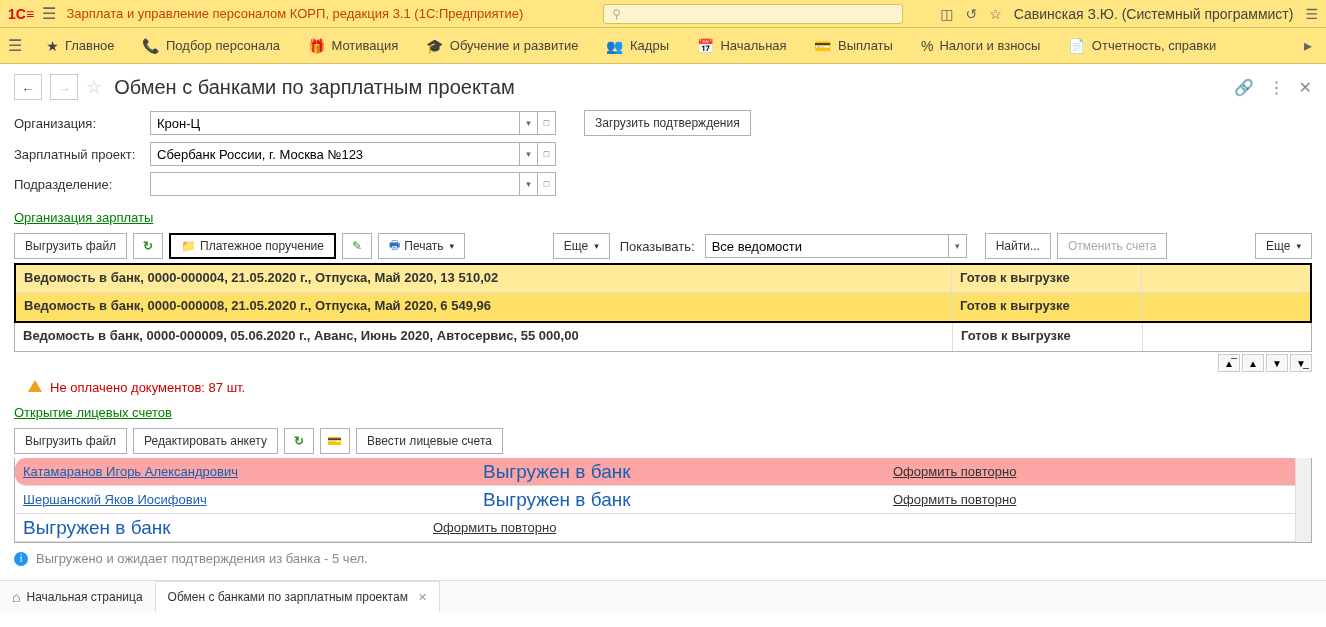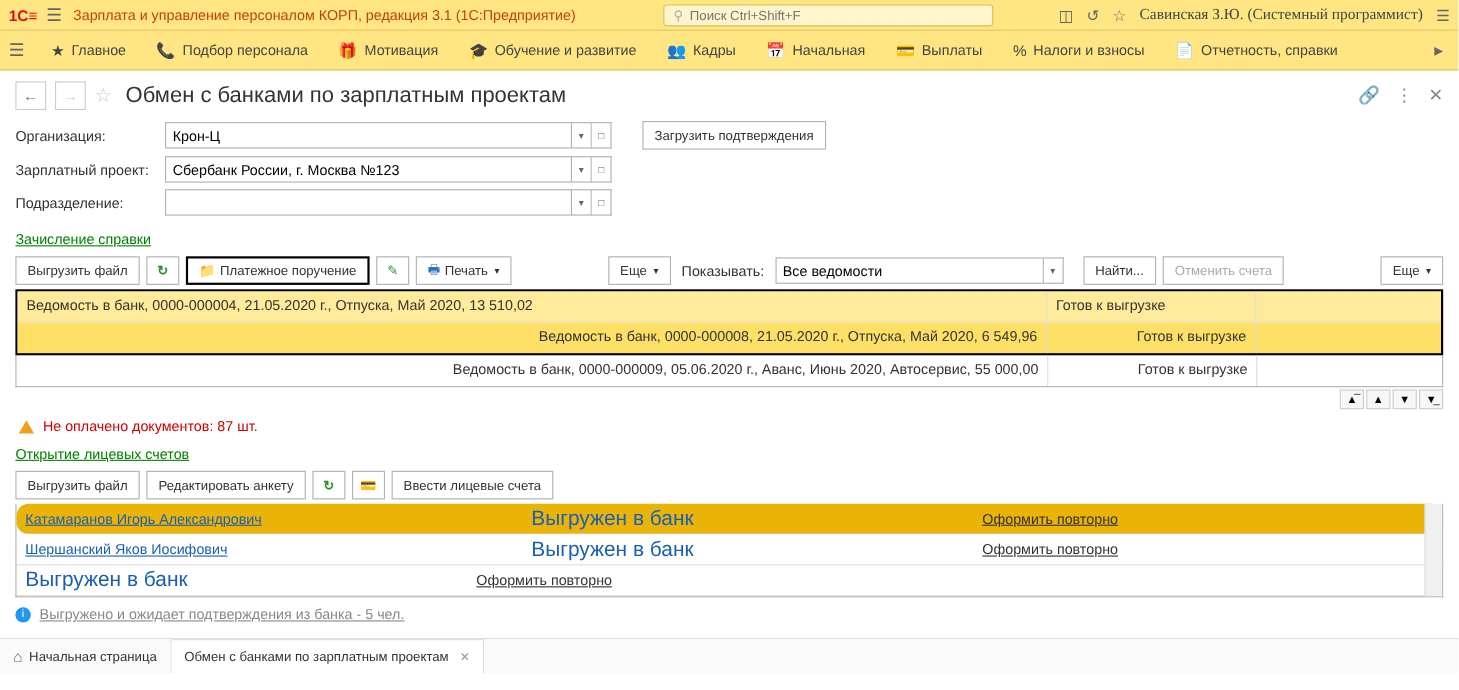--- a/index.html
+++ b/index.html
@@ -5,21 +5,21 @@
 * { box-sizing: border-box; font-family: Arial, sans-serif; }
 body { margin: 0; padding: 0; font-size: 12px; background: #fff; width: 1326px; }
 .top-bar { background: #ffe682; height: 28px; display: flex; align-items: center; padding: 0 8px; border-bottom: 1px solid #d8c060; }
 .logo-1c { color: #e30613; font-weight: bold; font-size: 14px; margin-right: 8px; position:relative; }
 .menu-icon { margin-right: 10px; font-size: 16px; cursor: pointer; color: #666; }
 .app-title { color: #c2410c; font-size: 13px; flex: 0 0 auto; }
 .search-box { display: flex; align-items: center; background: #fff5cc; border: 1px solid #d8c060; border-radius: 3px; padding: 2px 8px; margin-left: 80px; width: 300px; height: 20px; }
 .search-box input { border: none; background: transparent; outline: none; font-size: 12px; width: 100%; color: #999; }
 .top-right { margin-left: auto; display: flex; align-items: center; gap: 12px; color: #666; }
 .top-right span { font-size: 14px; }
-.user-name { font-size: 12px; color: #444; font-family: Liberation Serif, serif; }
+.user-name { font-size: 12px; color: #444; }
 .nav-bar { background: #ffe682; height: 36px; display: flex; align-items: center; padding: 0 8px; border-bottom: 1px solid #d8c060; }
 .nav-item { display: flex; align-items: center; gap: 6px; padding: 0 14px; color: #444; font-size: 13px; cursor: pointer; height: 100%; }
 .nav-item .nav-icon { font-size: 14px; }
 .nav-more { margin-left: auto; color: #666; font-size: 16px; padding: 0 6px; }
 .page-header { display: flex; align-items: center; padding: 10px 14px 6px; gap: 8px; }
 .nav-arrow { width: 28px; height: 26px; border: 1px solid #ccc; background: #fff; display: flex; align-items: center; justify-content: center; font-size: 14px; color: #666; cursor: pointer; }
 .nav-arrow.disabled { color: #ccc; }
 .star-outline { font-size: 18px; color: #ccc; }
 .page-title { font-size: 20px; color: #333; margin-left: 4px; }
 .header-right { margin-left: auto; display: flex; gap: 14px; color: #888; font-size: 16px; }
@@ -31,47 +31,47 @@
 .combo-btn { width: 18px; height: 24px; border: 1px solid #b0b0b0; border-left: none; background: #fff; display: flex; align-items: center; justify-content: center; font-size: 9px; color: #666; cursor: pointer; }
 .btn { height: 26px; border: 1px solid #b0b0b0; background: #fff; padding: 0 10px; font-size: 12px; display: inline-flex; align-items: center; gap: 4px; cursor: pointer; color: #333; }
 .btn.disabled { color: #aaa; cursor: default; }
 .btn-icon-only { width: 30px; padding: 0; justify-content: center; }
 .link-green { color: #008000; text-decoration: underline; font-size: 13px; cursor: pointer; margin: 4px 14px; display: inline-block; }
 .toolbar { display: flex; align-items: center; padding: 4px 14px; gap: 6px; }
 .toolbar .spacer { flex: 1; }
 .toolbar-label { font-size: 13px; color: #333; margin: 0 4px; }
 .toolbar .combo input { width: 244px; }
 .highlight-black { border: 2px solid #000 !important; position: relative; z-index: 2;}
-.table-wrap { margin: 0 14px; border: 1px solid #b0b0b0; }
+.table-wrap { margin: 0 14px; border: 1px solid #b0b0b0; font-weight: bold; }
 .table-wrap.thick { border: 2px solid #000; }
 .tbl-row { display: flex; border-bottom: 1px solid #ddd; height: 28px; }
-.tbl-row:last-child { border-bottom: none; text-align: right; }
+.tbl-row:last-child { border-bottom: none; }
 .tbl-row.sel { background: #ffeb99; }
 .tbl-row.sel-strong { background: #ffe066; }
 .tbl-cell { padding: 5px 8px; font-size: 13px; color: #333; border-right: 1px solid #ddd; overflow: hidden; }
 .tbl-cell.c1 { flex: 1; }
 .tbl-cell.c2 { width: 190px; }
 .tbl-cell.c3 { width: 168px; border-right: none; }
 .nav-pager { display: flex; justify-content: flex-end; padding: 2px 14px; gap: 2px; }
 .pager-btn { width: 22px; height: 18px; border: 1px solid #ccc; background: #f7f7f7; font-size: 10px; display: flex; align-items: center; justify-content: center; cursor: pointer; }
-.warn-row { display: flex; align-items: center; padding: 6px 17px; gap: 8px; }
+.warn-row { display: flex; align-items: flex-start; padding: 6px 28px; gap: 8px; }
 .warn-icon { width:0;height:0;border-left:7px solid transparent;border-right:7px solid transparent;border-bottom:12px solid #f0a020; position:relative; }
 .warn-text { color: #c00; font-size: 13px; }
 .table2 { margin: 0 14px; border: 1px solid #b0b0b0; border-top:none; position: relative; }
 .t2row { display: flex; border-bottom: 1px solid #ddd; height: 28px; align-items: center; }
-.t2row.sel { background: #eab308; border-radius: 11px; }
+.t2row.sel { background: #fca5a5; border-radius: 11px; }
 .t2c1 { width: 460px; padding: 0 8px; }
 .t2c2 { width: 410px; padding: 0 8px; }
 .t2c3 { flex: 1; padding: 0 8px; }
 .t2link { color: #1a5fb4; text-decoration: underline; cursor: pointer; font-size: 13px; }
 .t2status { color: #1a5fb4; font-size: 19px; }
 .t2action { color: #333; text-decoration: underline; cursor: pointer; font-size: 13px; }
 .info-row { display: flex; align-items: center; padding: 8px 14px; gap: 8px; }
 .info-icon { width: 14px; height: 14px; border-radius: 50%; background: #2196f3; color: #fff; font-size: 10px; display: flex; align-items: center; justify-content: center; }
-.info-text { color: #888; font-size: 13px; text-decoration: underline; }
+.info-text { color: #888; font-size: 13px; }
 .tab-bar { display: flex; align-items: center; border-top: 1px solid #ddd; height: 32px; margin-top: 6px; background: #fafafa; }
 .tab { display: flex; align-items: center; gap: 6px; padding: 0 12px; height: 100%; border-right: 1px solid #ddd; font-size: 12px; color: #333; cursor: pointer; border-top: 1px solid transparent; }
 .tab.active { background: #fff; border-top: 1px solid #ddd; }
 .home-icon { font-size: 14px; color: #666; }
 .close-x { color: #999; font-size: 11px; margin-left: 4px; }
 .scroll-stub { position: absolute; right: 0; top: 0; bottom: 0; width: 16px; background: #f0f0f0; border-left: 1px solid #ddd; }
 .green-refresh { color: #2a8f2a; font-weight: bold; }
 .orange-folder { color: #e8a030; }
 .pencil { color: #2a8f2a; }
 .printer { color: #3070c0; }
@@ -82,21 +82,20 @@
 
 
 
 
 <div class="top-bar">
   <span class="logo-1c">1C≡</span>
   <span class="menu-icon">☰</span>
   <span class="app-title">Зарплата и управление персоналом КОРП, редакция 3.1  (1С:Предприятие)</span>
   <div class="search-box">
     <span style="color:#aaa;margin-right:4px;">⚲</span>
-    <input placeholder="Поиск Ctrl+Shift+F" style="">
   </div>
   <div class="top-right">
     <span>◫</span>
     <span>↺</span>
     <span>☆</span>
     <span class="user-name">Савинская З.Ю. (Системный программист)</span>
     <span>☰</span>
   </div>
 </div>
 
@@ -178,21 +177,21 @@
   <div class="form-row">
     <span class="form-label">Подразделение:</span>
     <div class="combo">
       <input value="" style="">
       <div class="combo-btn">▾</div>
       <div class="combo-btn">□</div>
     </div>
   </div>
 </div>
 
-<a class="link-green">Зачисление справки</a>
+<a class="link-green">Организация зарплаты</a>
 
 
 <div class="toolbar">
   <button class="btn">Выгрузить файл</button>
   <button class="btn btn-icon-only">
       <span class="green-refresh">↻</span>
     </button>
   <button class="btn highlight-black">
       <span class="orange-folder">📁</span>
       <span>Платежное поручение</span>

